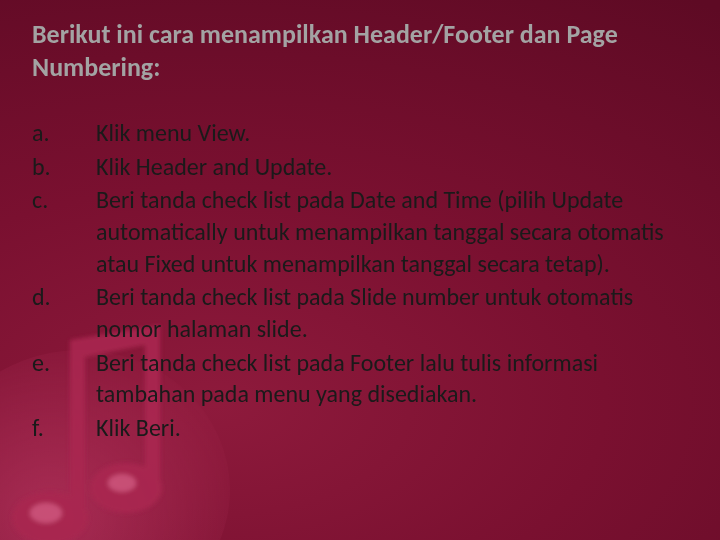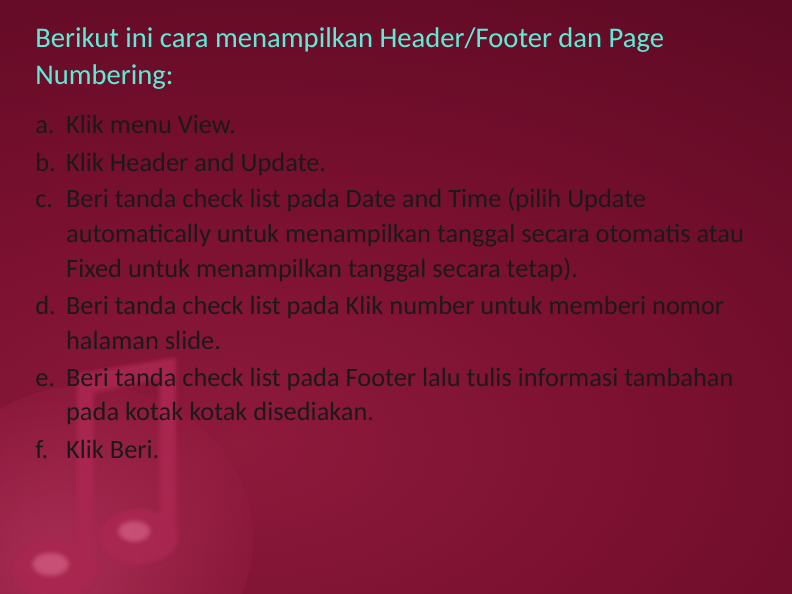--- a/index.html
+++ b/index.html
@@ -22,43 +22,44 @@
     height: 300px;
     opacity: 0.85;
   }
   .content {
     position: relative;
     padding: 18px 30px 20px 30px;
     color: #1a1a1a;
   }
   .title {
     font-size: 26px;
-    font-weight: 400;
+    font-weight: 700;
     line-height: 1.25;
-    color: #5eead4;
-    margin-bottom: 15px;
+    color: #a3a3a3;
+    margin-bottom: 34px;
     padding-left: 2px;
   }
   .list {
     list-style: none;
     font-size: 24px;
     font-weight: 500;
     line-height: 1.32;
     color: #1a1a1a;
     padding-left: 2px;
   }
   .list li {
     display: flex;
     margin-bottom: 2px;
   }
   .marker {
     flex: 0 0 28px;
   }
   .item-text {
     flex: 1;
+    margin-left: 36px;
   }
 </style>
 </head>
 <body>
 
 <div class="bg-gradient"></div>
 
 <svg class="note-icon" viewBox="0 0 260 300">
   <defs>
     <radialGradient id="glow" cx="40%" cy="60%" r="70%">
@@ -89,24 +90,24 @@
     <li>
       <span class="marker">b.</span>
       <span class="item-text">Klik Header and Update.</span>
     </li>
     <li>
       <span class="marker">c.</span>
       <span class="item-text">Beri tanda check list pada Date and Time (pilih Update automatically untuk menampilkan tanggal secara otomatis atau Fixed  untuk menampilkan tanggal secara tetap).</span>
     </li>
     <li>
       <span class="marker">d.</span>
-      <span class="item-text">Beri tanda check list pada Klik number untuk memberi nomor halaman slide.</span>
+      <span class="item-text">Beri tanda check list pada Slide number untuk otomatis nomor halaman slide.</span>
     </li>
     <li>
       <span class="marker">e.</span>
-      <span class="item-text">Beri tanda check list pada Footer lalu tulis informasi tambahan pada kotak kotak disediakan.</span>
+      <span class="item-text">Beri tanda check list pada Footer lalu tulis informasi tambahan pada menu yang disediakan.</span>
     </li>
     <li>
       <span class="marker">f.</span>
       <span class="item-text">Klik Beri.</span>
     </li>
   </ol>
 </div>
 
 </body></html>

